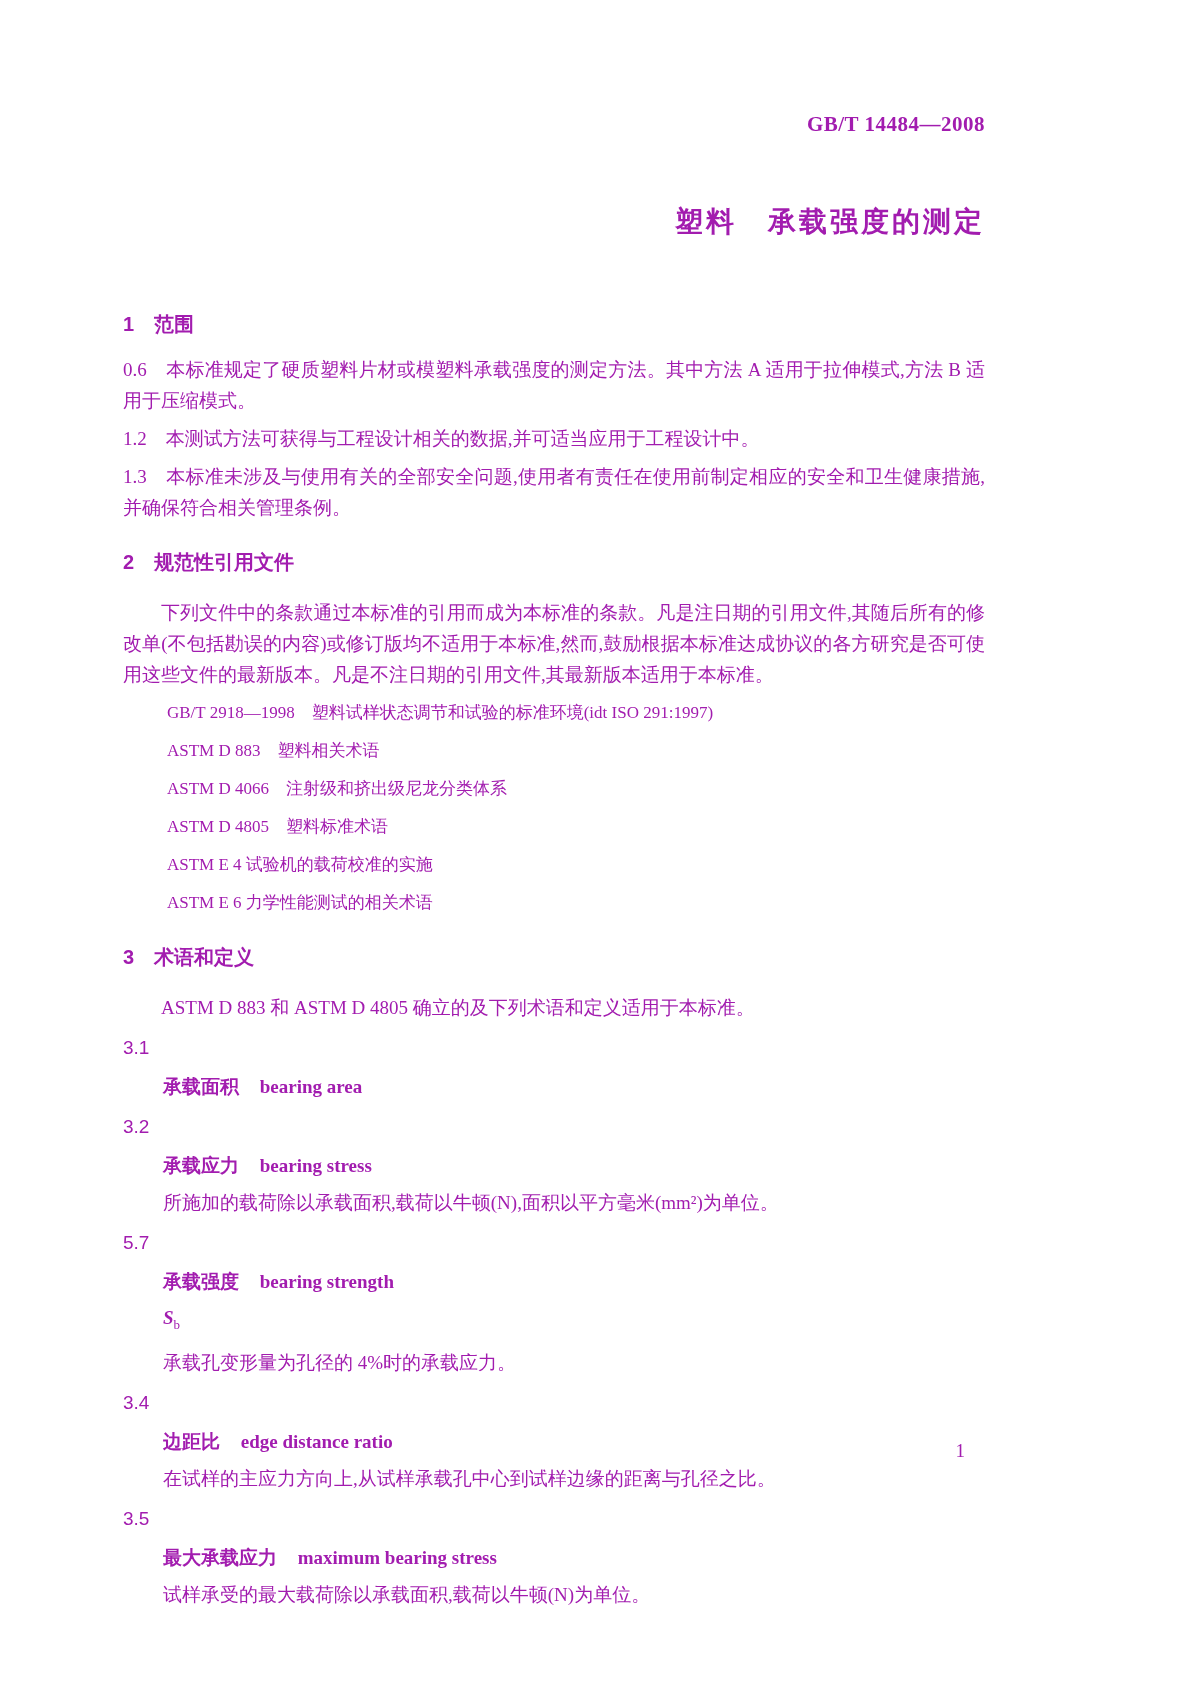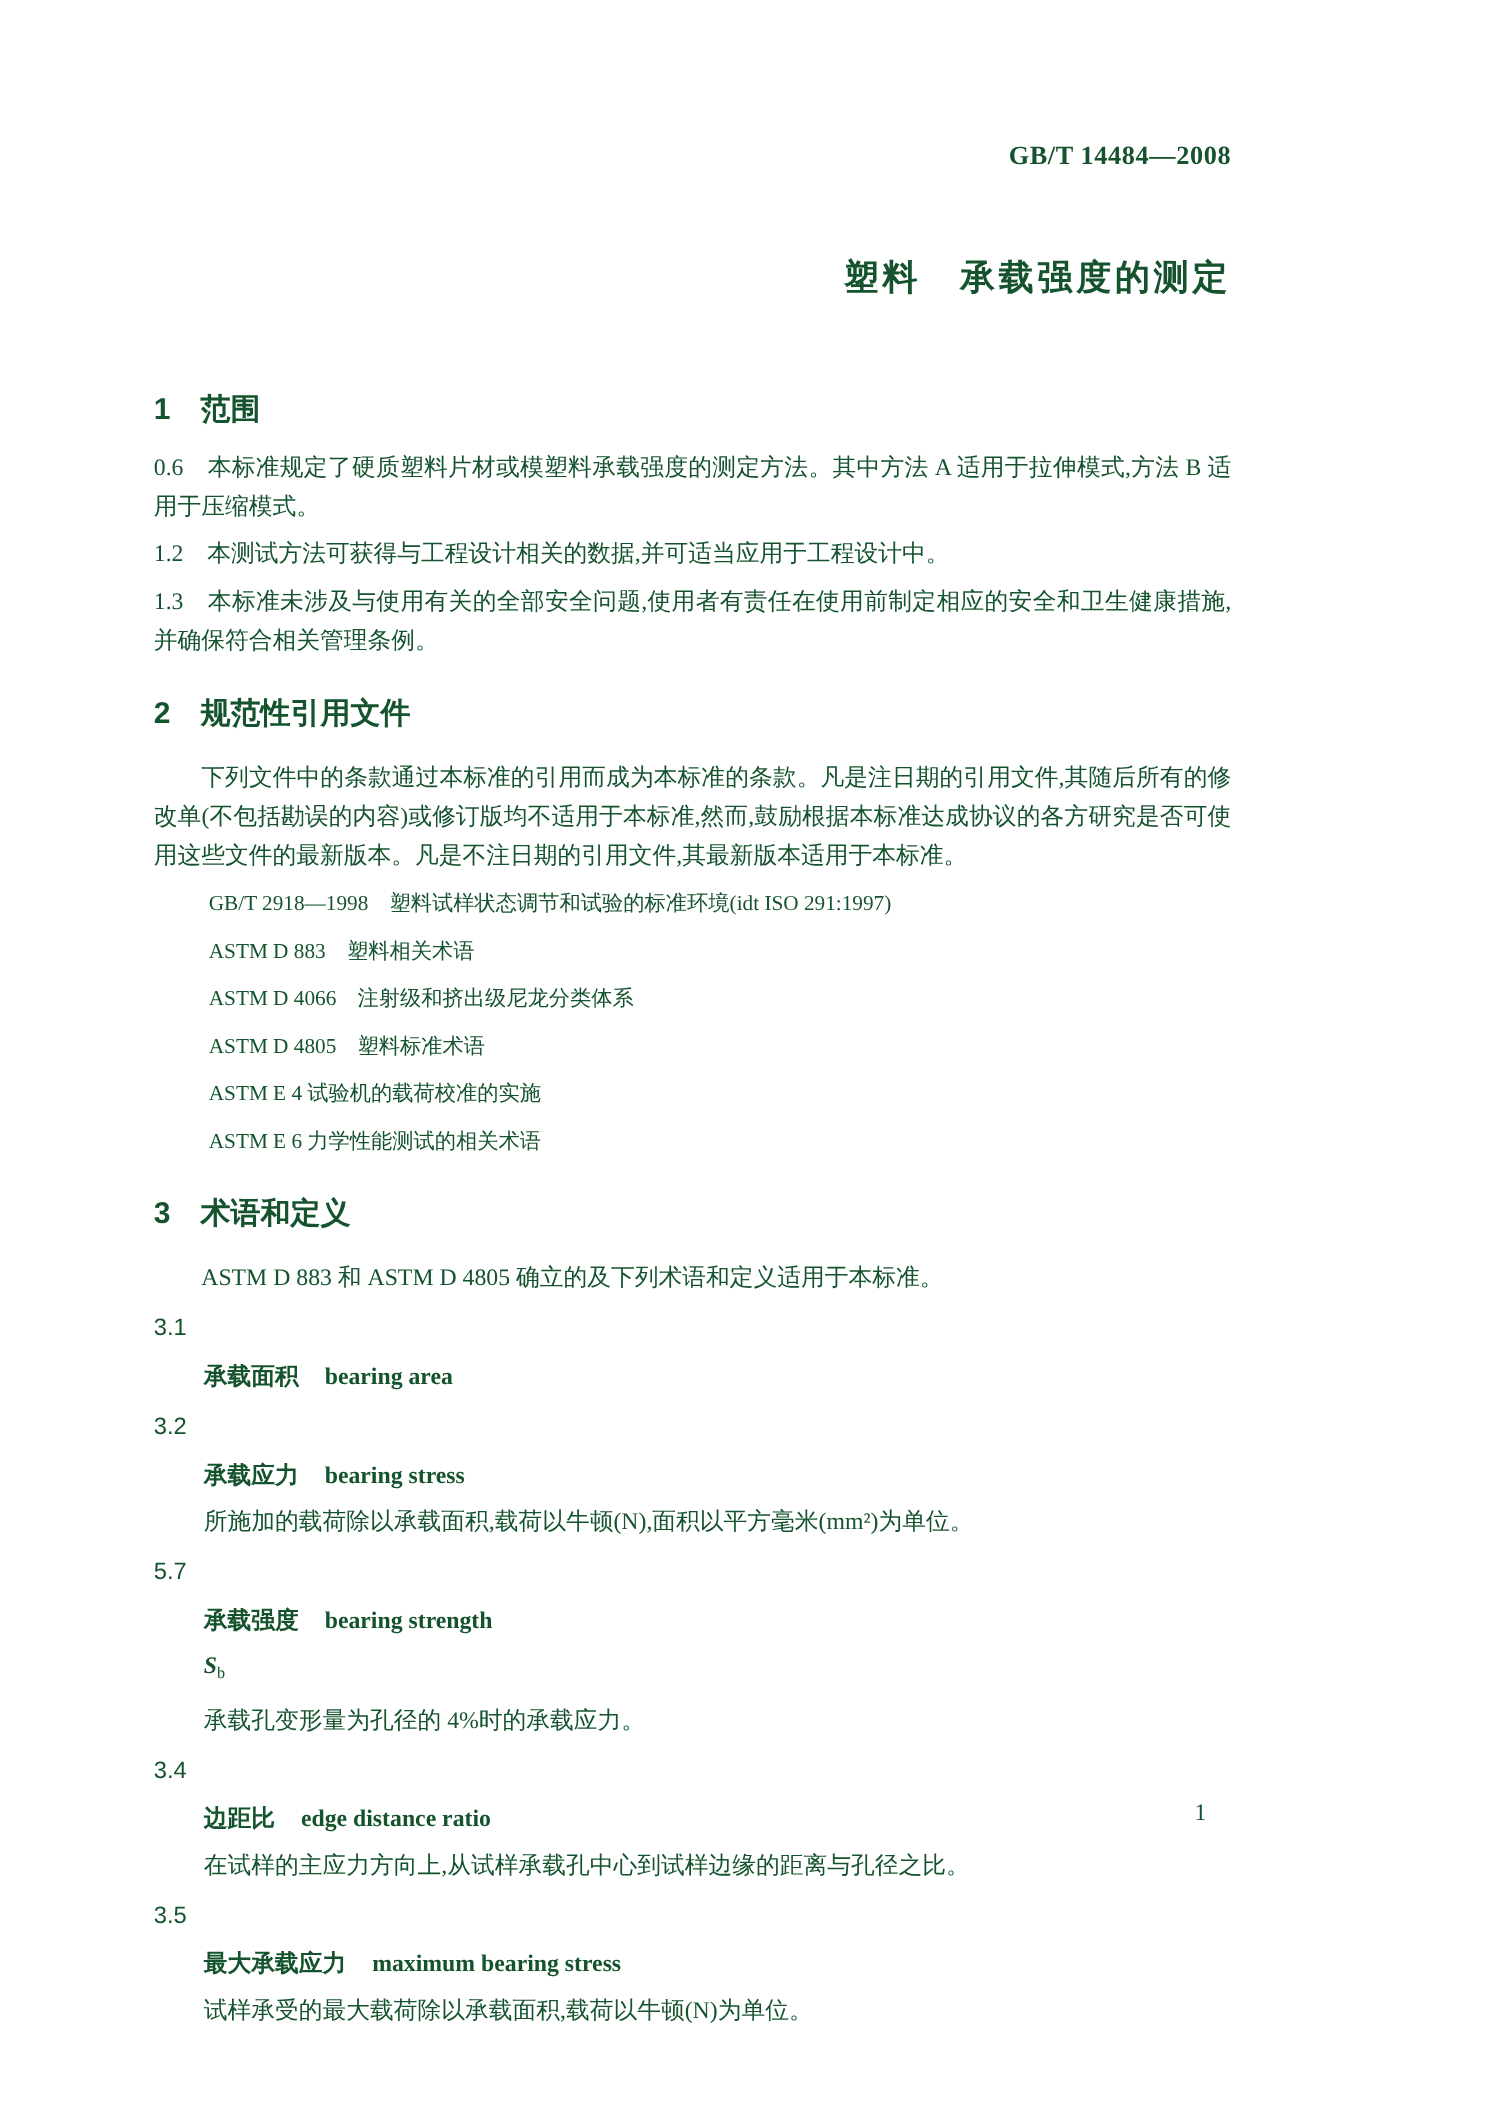--- a/index.html
+++ b/index.html
@@ -3,21 +3,21 @@
 <meta charset="utf-8">
 <style>
   * { margin: 0; padding: 0; box-sizing: border-box; }
   html, body { background: #ffffff; }
   .page {
     position: relative;
     width: 1191px;
     height: 1684px;
     background: #ffffff;
     font-family: "Liberation Serif", "DejaVu Serif", serif;
-    color: #14532d;
+    color: #a21caf;
     overflow: hidden;
   }
   .content {
     position: absolute;
     left: 123px;
     top: 112px;
     width: 862px;
   }
   .doc-number {
     text-align: right;
@@ -32,21 +32,21 @@
     font-family: "Liberation Sans", "DejaVu Sans", sans-serif;
     font-weight: bold;
     font-size: 28px;
     letter-spacing: 3px;
   }
   .sec-heading {
     margin-top: 26px;
     margin-bottom: 16px;
     font-family: "Liberation Sans", "DejaVu Sans", sans-serif;
     font-weight: bold;
-    font-size: 24px;
+    font-size: 20px;
   }
   .sec-heading.first { margin-top: 70px; }
   .para {
     font-size: 19px;
     line-height: 31px;
     text-align: justify;
     margin-bottom: 7px;
   }
   .indent-first { text-indent: 38px; margin-top: 21px; }
   .ref {

